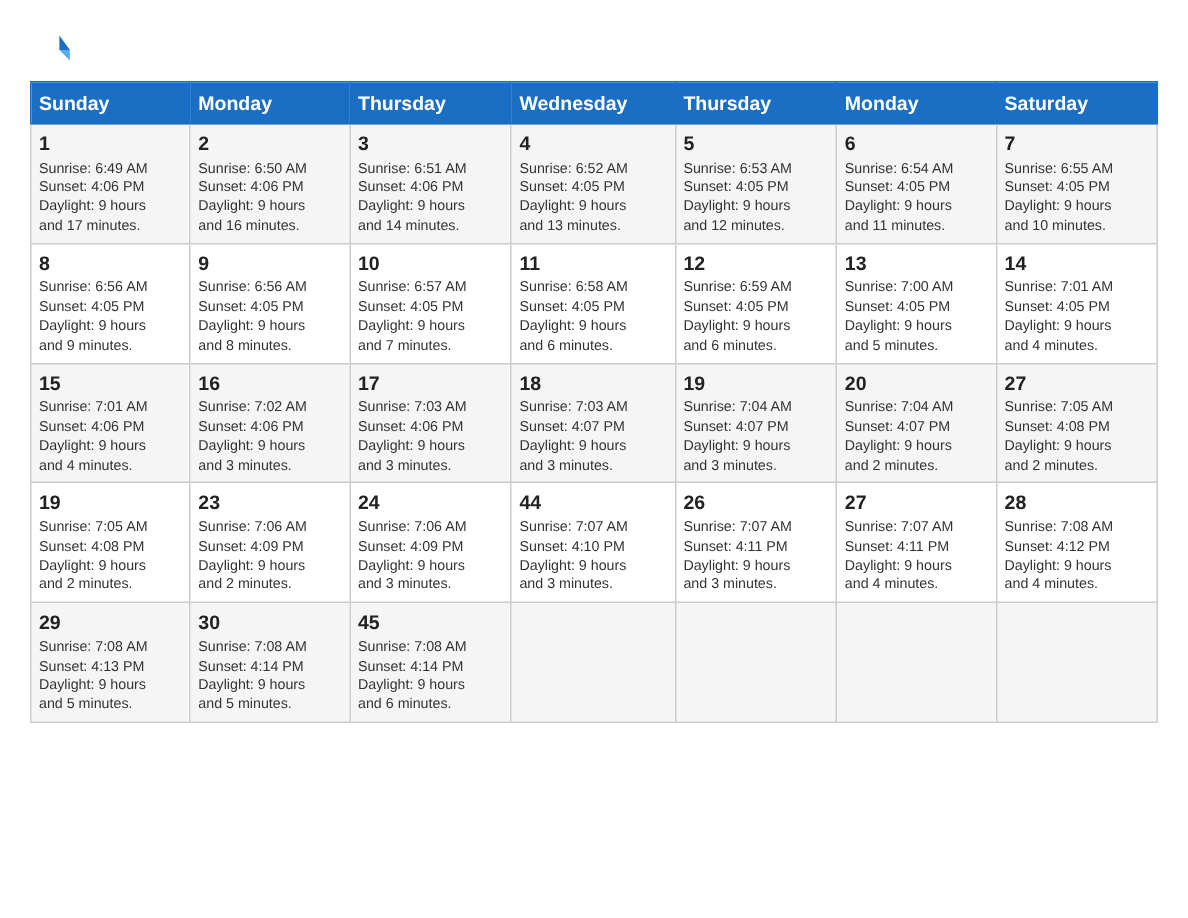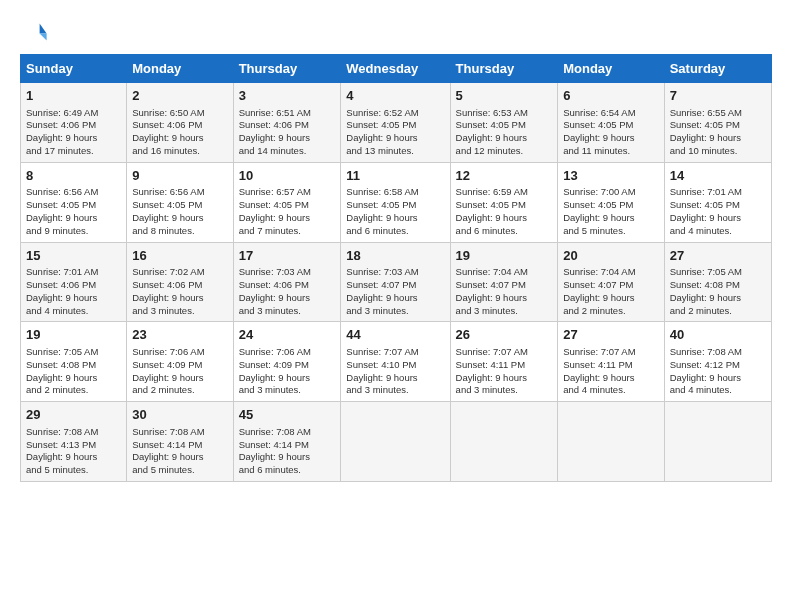--- a/index.html
+++ b/index.html
@@ -161,21 +161,21 @@
           <td><span class="day-num">20</span>Sunrise: 7:04 AM<br>Sunset: 4:07 PM<br>Daylight: 9 hours<br>and 2 minutes.<br></td>
           <td><span class="day-num">27</span>Sunrise: 7:05 AM<br>Sunset: 4:08 PM<br>Daylight: 9 hours<br>and 2 minutes.<br></td>
         </tr>
         <tr>
           <td><span class="day-num">19</span>Sunrise: 7:05 AM<br>Sunset: 4:08 PM<br>Daylight: 9 hours<br>and 2 minutes.<br></td>
           <td><span class="day-num">23</span>Sunrise: 7:06 AM<br>Sunset: 4:09 PM<br>Daylight: 9 hours<br>and 2 minutes.<br></td>
           <td><span class="day-num">24</span>Sunrise: 7:06 AM<br>Sunset: 4:09 PM<br>Daylight: 9 hours<br>and 3 minutes.<br></td>
           <td><span class="day-num">44</span>Sunrise: 7:07 AM<br>Sunset: 4:10 PM<br>Daylight: 9 hours<br>and 3 minutes.<br></td>
           <td><span class="day-num">26</span>Sunrise: 7:07 AM<br>Sunset: 4:11 PM<br>Daylight: 9 hours<br>and 3 minutes.<br></td>
           <td><span class="day-num">27</span>Sunrise: 7:07 AM<br>Sunset: 4:11 PM<br>Daylight: 9 hours<br>and 4 minutes.<br></td>
-          <td><span class="day-num">40</span>Sunrise: 7:08 AM<br>Sunset: 4:12 PM<br>Daylight: 9 hours<br>and 4 minutes.<br></td>
+          <td><span class="day-num">28</span>Sunrise: 7:08 AM<br>Sunset: 4:12 PM<br>Daylight: 9 hours<br>and 4 minutes.<br></td>
         </tr>
         <tr>
           <td><span class="day-num">29</span>Sunrise: 7:08 AM<br>Sunset: 4:13 PM<br>Daylight: 9 hours<br>and 5 minutes.<br></td>
           <td><span class="day-num">30</span>Sunrise: 7:08 AM<br>Sunset: 4:14 PM<br>Daylight: 9 hours<br>and 5 minutes.<br></td>
           <td><span class="day-num">45</span>Sunrise: 7:08 AM<br>Sunset: 4:14 PM<br>Daylight: 9 hours<br>and 6 minutes.<br></td>
           <td class="empty-cell"></td>
           <td class="empty-cell"></td>
           <td class="empty-cell"></td>
           <td class="empty-cell"></td>
         </tr>

